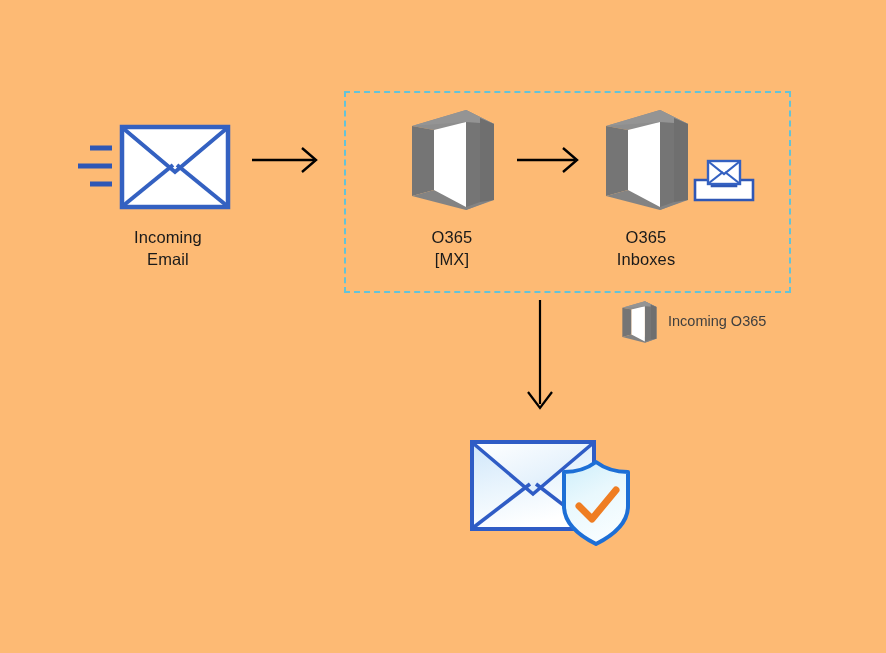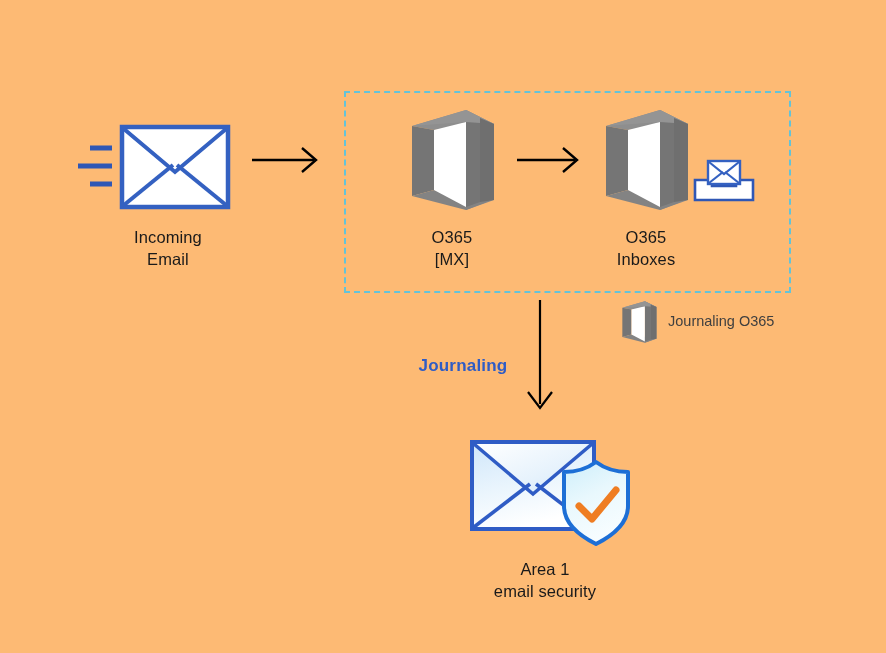--- a/index.html
+++ b/index.html
@@ -156,29 +156,28 @@
       <path d="M62 2 L90 16 L90 92 L62 102 Z" fill="#8a8a8a"></path>
       <path d="M62 2 L90 16 L30 22 L8 18 Z" fill="#8e8e8e"></path>
       <path d="M8 18 L30 22 L30 82 L8 88 Z" fill="#757575"></path>
       <path d="M8 88 L30 82 L88 92 L62 102 Z" fill="#838383"></path>
       <path d="M62 14 L76 10 L76 94 L62 99 Z" fill="#757575"></path>
       <path d="M30 22 L62 14 L62 99 L30 82 Z" fill="#ffffff"></path>
       <path d="M8 18 L62 2 L90 16 L62 14 Z" fill="#949494"></path>
       <path d="M76 10 L90 16 L90 92 L76 94 Z" fill="#6f6f6f"></path>
     </svg>
   </div>
-  <div class="legend-label" style="left:668px; top:313px;">Journaling O365</div>
+  <div class="legend-label" style="left:668px; top:313px;">Incoming O365</div>
 
   <div class="node" style="left:524px; top:300px; width:32px; height:116px;">
     <svg width="32" height="116" viewBox="0 0 32 116">
       <line x1="16" y1="0" x2="16" y2="104" stroke="#000000" stroke-width="2.2"></line>
       <polyline points="4,92 16,108 28,92" fill="none" stroke="#000000" stroke-width="2.2" stroke-linecap="butt" stroke-linejoin="miter"></polyline>
     </svg>
   </div>
-  <div class="label label-accent" style="left:398px; top:355px; width:130px;">Journaling</div>
 
   <div class="node" style="left:468px; top:434px; width:166px; height:114px;">
     <svg width="166" height="114" viewBox="0 0 166 114">
       <defs>
         <linearGradient id="envGrad" x1="0" y1="0" x2="0.35" y2="1">
           <stop offset="0%" stop-color="#cfe6fa"></stop>
           <stop offset="55%" stop-color="#eaf5fd"></stop>
           <stop offset="100%" stop-color="#ffffff"></stop>
         </linearGradient>
         <linearGradient id="envGrad2" x1="0" y1="0" x2="1" y2="1">
@@ -207,16 +206,14 @@
         <path d="M96 38
                  C108 38 120 34 128 28
                  C136 34 148 38 160 38
                  L160 72
                  C160 92 140 104 128 110
                  C116 104 96 92 96 72 Z" fill="url(#shieldGrad)" stroke="#1d6fd6" stroke-width="4" stroke-linejoin="round"></path>
         <polyline points="111,72 124,85 148,56" fill="none" stroke="#ef7d22" stroke-width="7" stroke-linecap="round" stroke-linejoin="round"></polyline>
       </g>
     </svg>
   </div>
-  <div class="label" style="left:460px; top:558px; width:170px;">Area 1
-email security</div>
 
 </div>
 
 </body></html>

